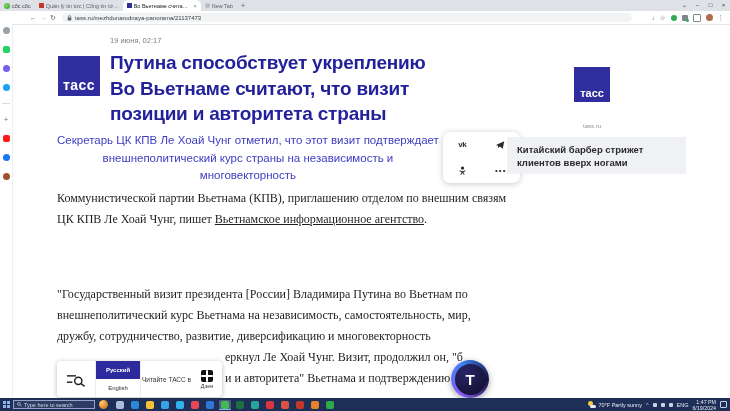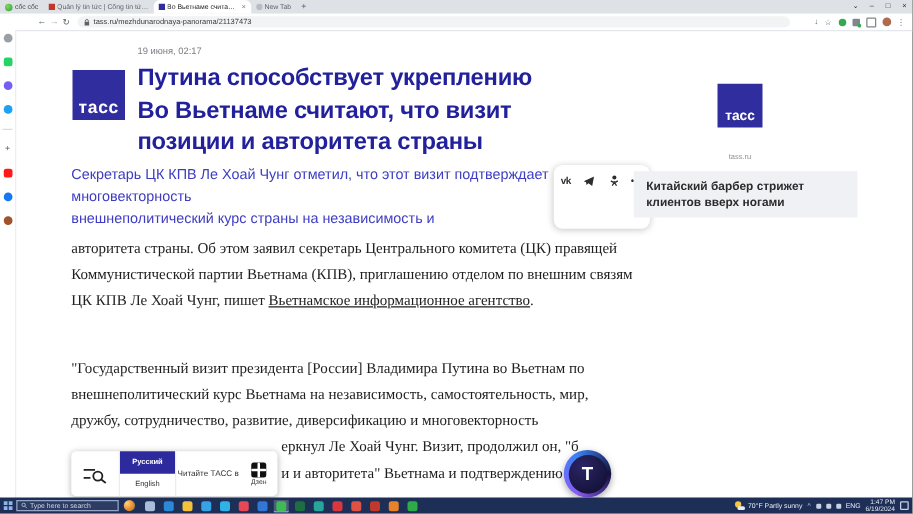--- a/index.html
+++ b/index.html
@@ -37,31 +37,31 @@
   .rail-ic{width:7px;height:7px;border-radius:2px;display:block;}
   .rail-ic.round{border-radius:50%;}
   .rail-div{width:8px;height:1px;background:#dadce0;}
   .rail-add{font-size:7px;color:#5f6368;line-height:7px;}
   
   .date{position:absolute;left:110px;top:36px;font-size:7.5px;color:#7d7d85;}
   .tass-logo{position:absolute;left:58px;top:56px;width:42px;height:40px;background:#302e9e;color:#fff;
              display:flex;align-items:flex-end;justify-content:center;font-weight:700;font-size:14px;letter-spacing:0.5px;padding-bottom:3px;box-sizing:border-box;}
   .title{position:absolute;left:110px;top:50px;font-size:19px;line-height:25.5px;font-weight:700;color:#22219b;letter-spacing:-0.2px;}
   .title div{white-space:nowrap;}
-  .subtitle{position:absolute;left:57px;top:132px;font-size:11.5px;line-height:17.5px;font-weight:500;color:#3e3cc2;}
+  .subtitle{position:absolute;left:57px;top:132px;font-size:11.5px;line-height:17.5px;font-weight:500;color:#3e3cc2;text-align:center;}
   .subtitle div{white-space:nowrap;}
   .body{position:absolute;left:57px;font-family:"Liberation Serif","DejaVu Serif",serif;font-size:12px;line-height:21px;color:#1f1f1f;}
   .body div{white-space:nowrap;}
   .p1{top:188px;}
   .p2{top:284px;}
   .lnk{text-decoration:underline;}
   .indent{margin-left:168px;}
   
   .share{position:absolute;left:443px;top:132px;width:77px;height:51px;background:#fff;border-radius:7px;
-         box-shadow:0 1px 6px rgba(0,0,0,.22);display:grid;grid-template-columns:1fr 1fr 1fr 1fr;grid-template-rows:1fr 1fr;}
+         box-shadow:0 1px 6px rgba(0,0,0,.22);display:grid;grid-template-columns:1fr 1fr;grid-template-rows:1fr 1fr;}
   .share .sc{display:flex;align-items:center;justify-content:center;color:#2c2d2e;}
   .vk{font-weight:800;font-size:8px;letter-spacing:-0.5px;}
   .more{font-size:8px;letter-spacing:1px;color:#2c2d2e;}
   
   .rlogo{position:absolute;left:574px;top:67px;width:36px;height:35px;background:#302e9e;color:#fff;display:flex;align-items:flex-end;justify-content:center;font-weight:700;font-size:11px;padding-bottom:3px;box-sizing:border-box;}
   .rsource{position:absolute;left:552px;top:123px;width:80px;text-align:center;font-size:6px;color:#8f9298;}
   .teaser{position:absolute;left:507px;top:137px;width:179px;height:37px;background:#eff1f4;box-sizing:border-box;padding:7px 10px;font-size:9.5px;line-height:12.5px;font-weight:600;color:#2b2b2b;}
   
   .fwidget{position:absolute;left:57px;top:361px;width:165px;height:36px;background:#fff;border-radius:4px;
            box-shadow:0 1px 5px rgba(0,0,0,.28);display:flex;align-items:stretch;}
@@ -179,26 +179,25 @@
   <div class="tass-logo">тасс</div>
 
   <div class="title">
     <div>Путина способствует укреплению</div>
     <div>Во Вьетнаме считают, что визит</div>
     <div>позиции и авторитета страны</div>
   </div>
 
   <div class="subtitle">
     <div>Секретарь ЦК КПВ Ле Хоай Чунг отметил, что этот визит подтверждает</div>
+    <div>внешнеполитический курс страны на независимость и</div>
     <div>многовекторность</div>
-    <div>внешнеполитический курс страны на независимость и</div>
   </div>
 
   <div class="body p1">
-    <div>авторитета страны. Об этом заявил секретарь Центрального комитета (ЦК) правящей</div>
     <div>Коммунистической партии Вьетнама (КПВ), приглашению отделом по внешним связям</div>
     <div><span>ЦК КПВ Ле Хоай Чунг, пишет </span><span class="lnk">Вьетнамское информационное агентство</span><span>.</span></div>
   </div>
 
   <div class="body p2">
     <div>"Государственный визит президента [России] Владимира Путина во Вьетнам по</div>
     <div>внешнеполитический курс Вьетнама на независимость, самостоятельность, мир,</div>
     <div>дружбу, сотрудничество, развитие, диверсификацию и многовекторность</div>
     <div class="indent">еркнул Ле Хоай Чунг. Визит, продолжил он, "б</div>
     <div class="indent">и и авторитета" Вьетнама и подтверждению</div>

